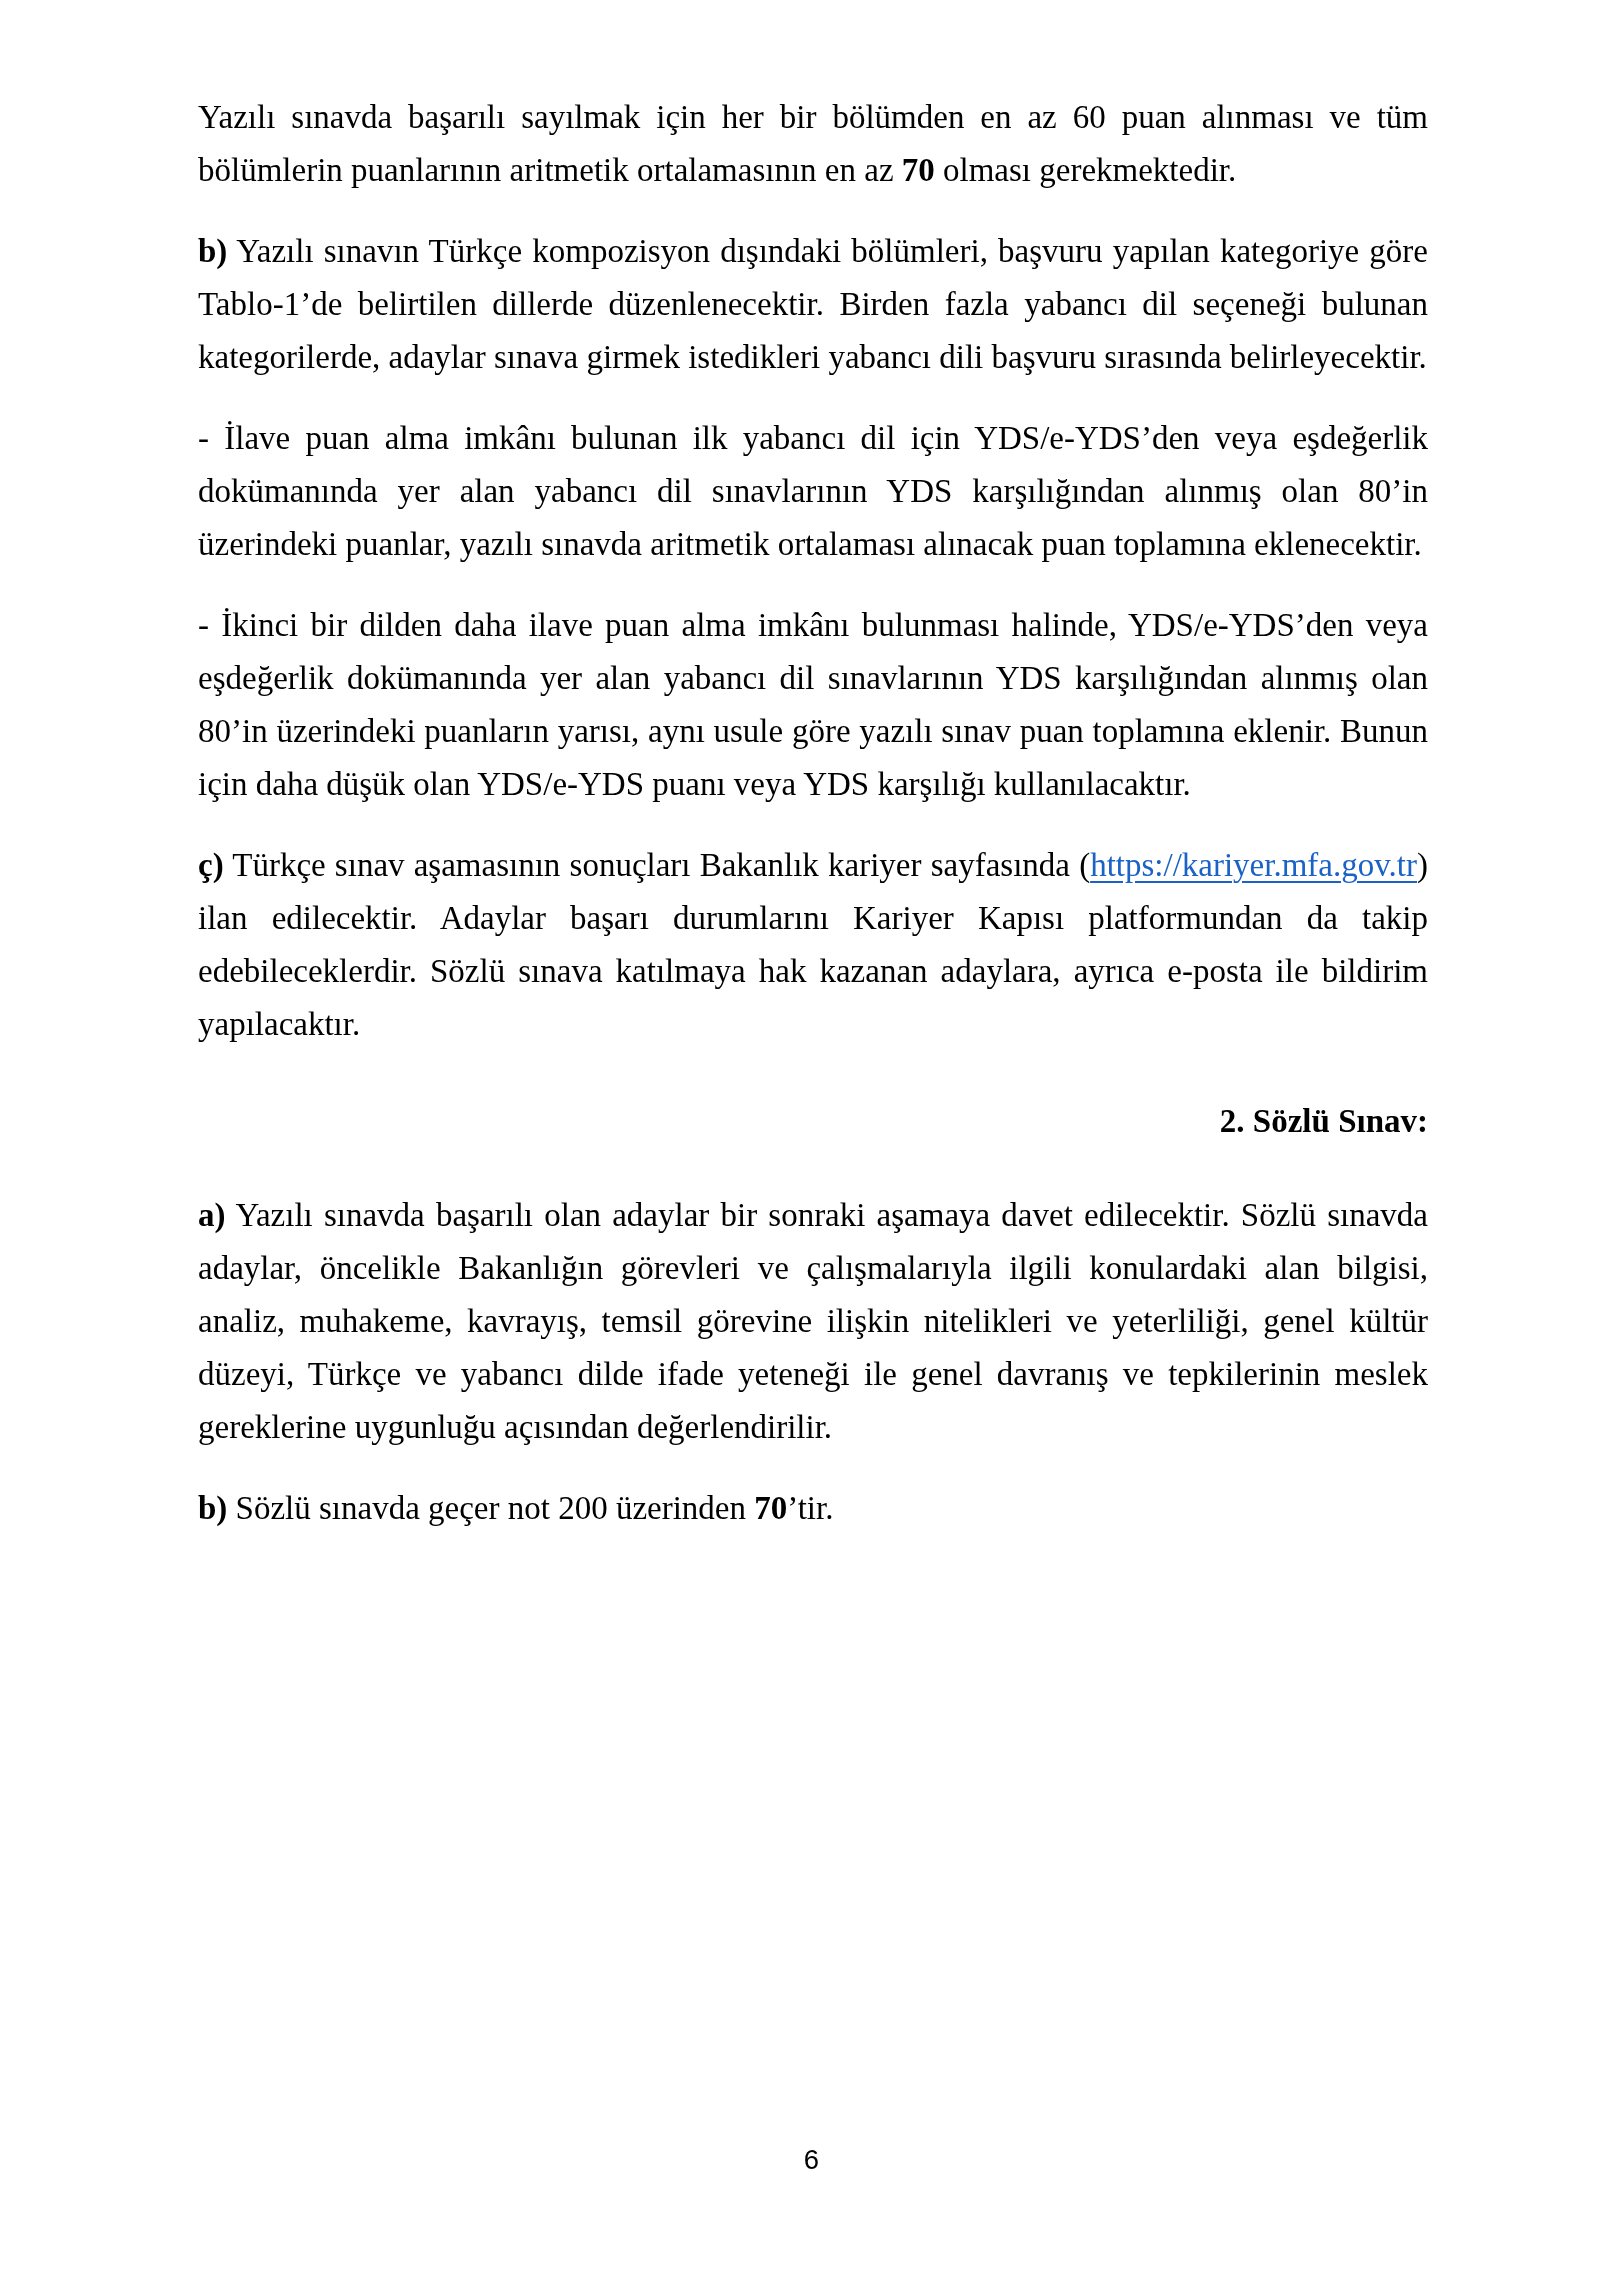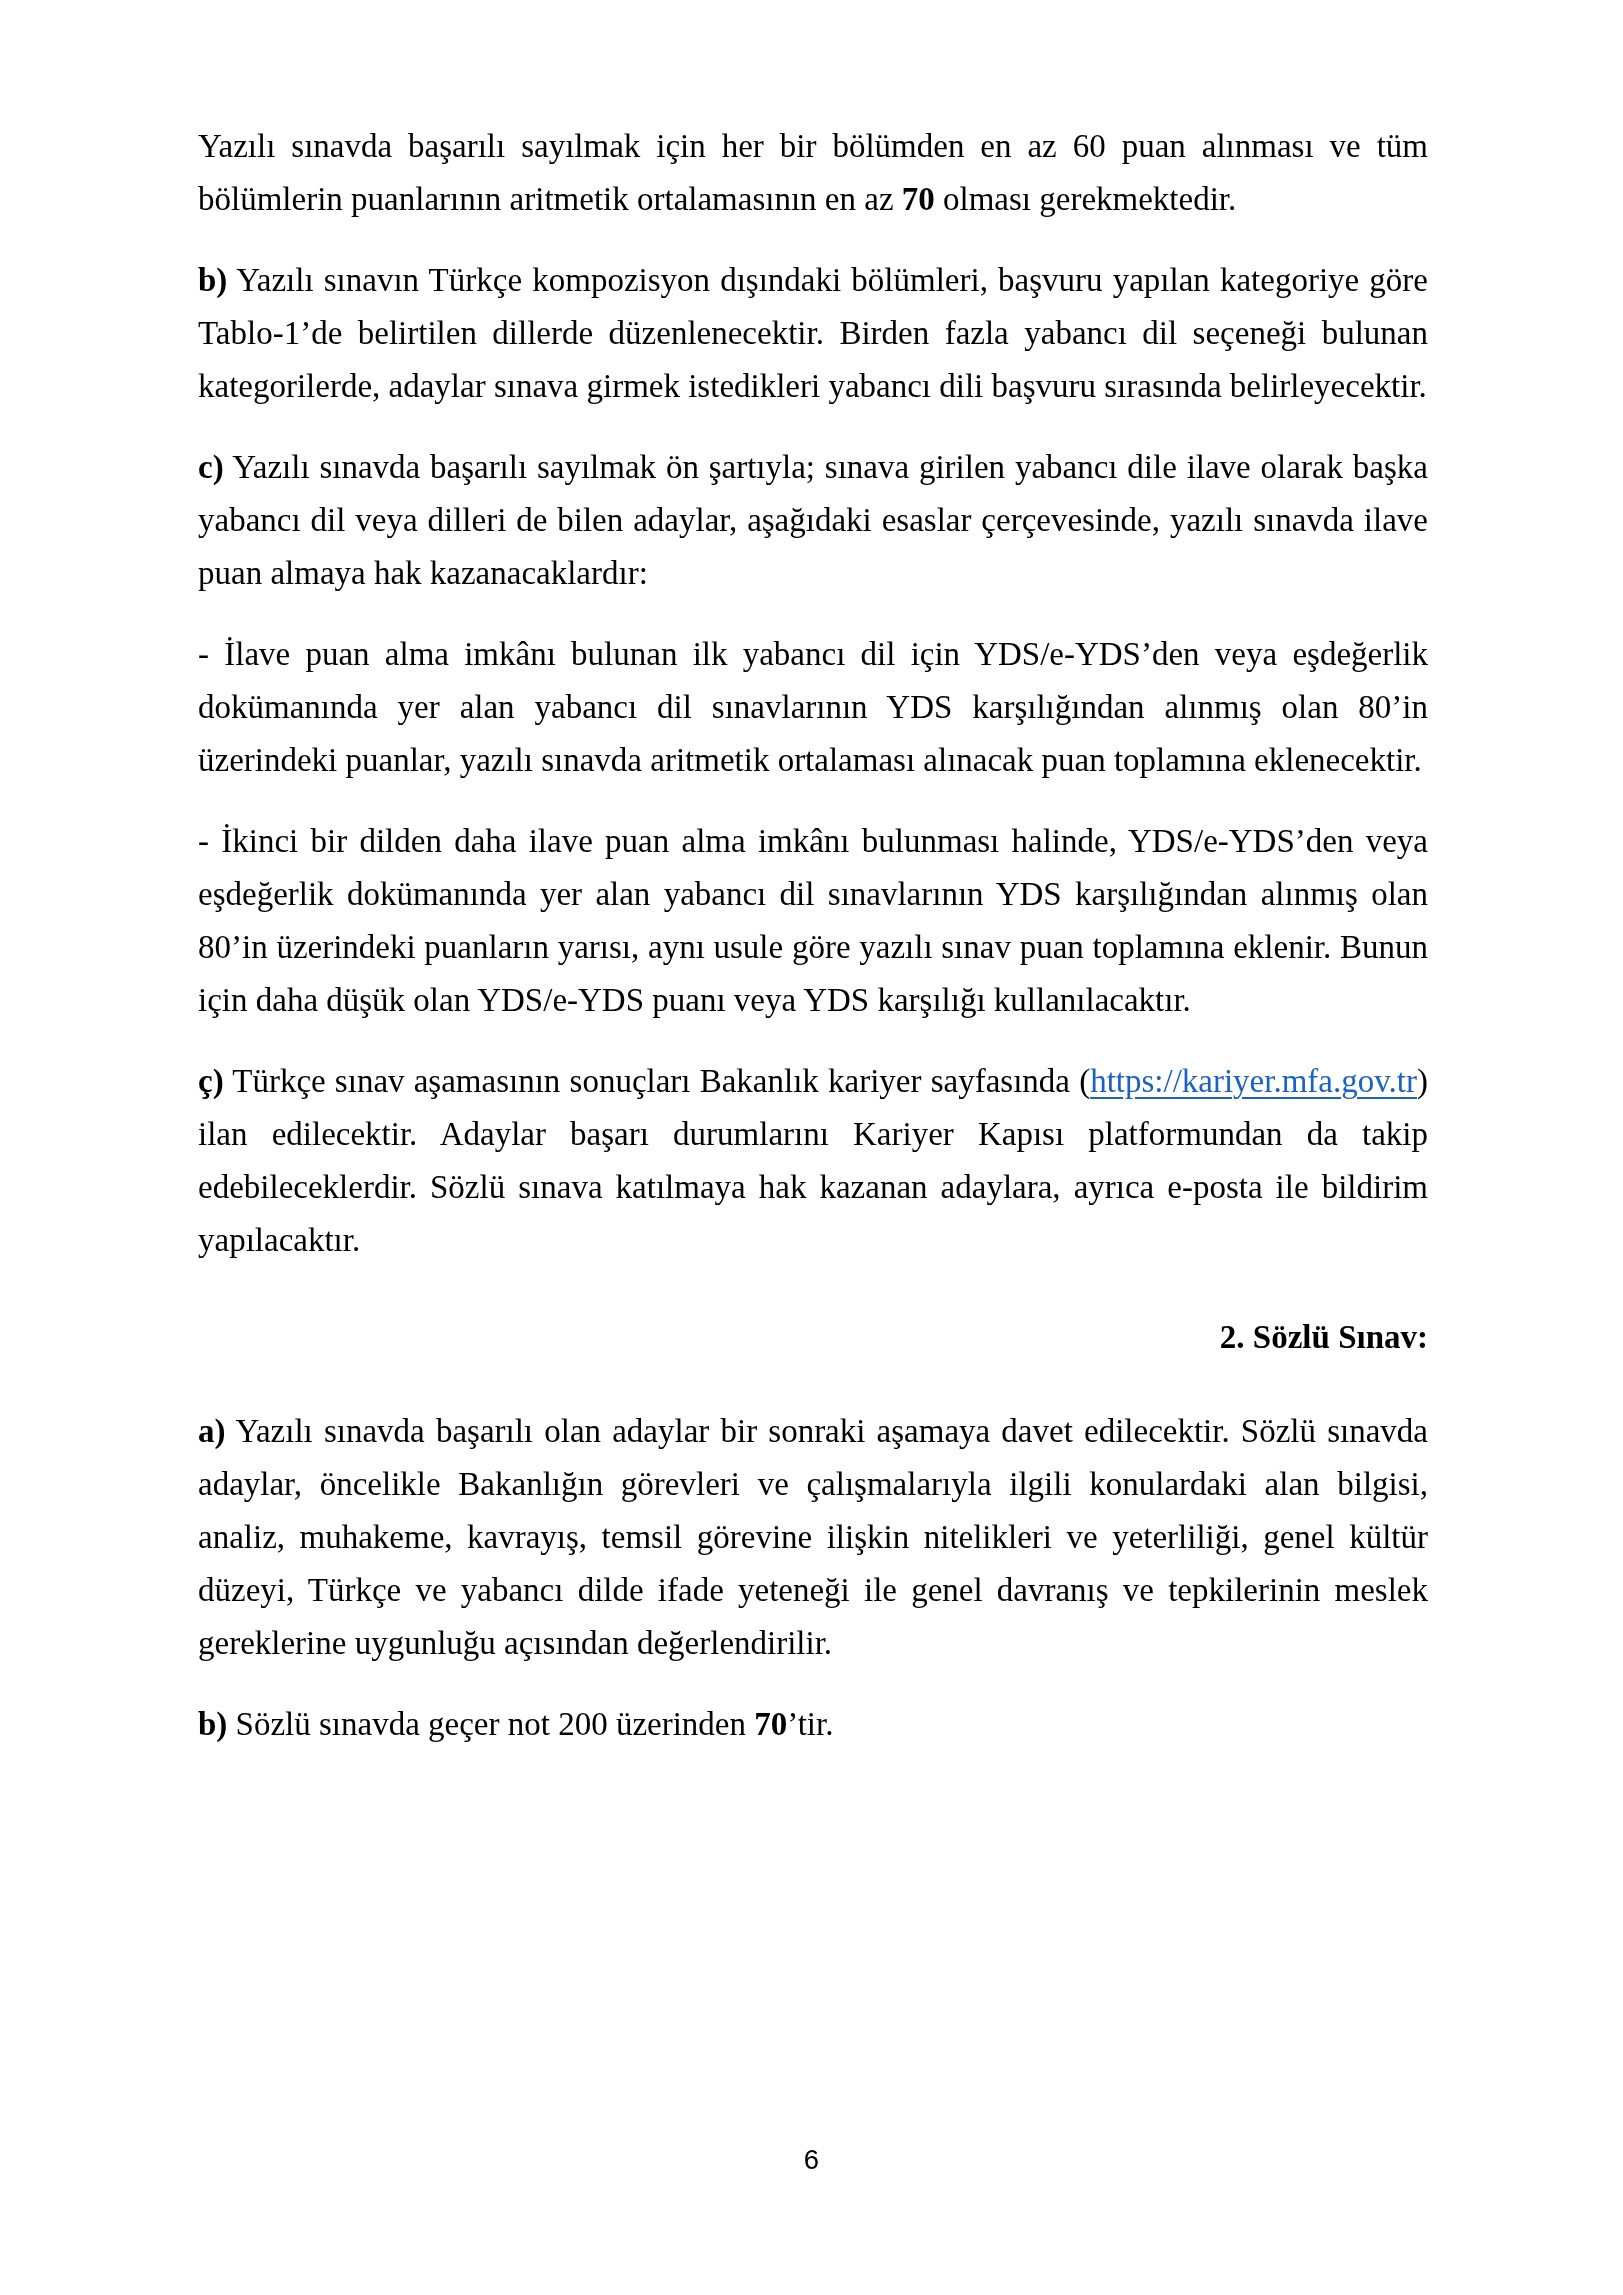--- a/index.html
+++ b/index.html
@@ -11,21 +11,21 @@
     margin: 0;
     padding: 0;
     background: #ffffff;
   }
   .page {
     position: relative;
     width: 1623px;
     height: 2295px;
     background: var(--page-bg);
     box-sizing: border-box;
-    padding: 120px 195px 0 198px;
+    padding: 91px 195px 0 198px;
     overflow: hidden;
   }
   .doc-body {
     width: 100%;
   }
   .doc-body p {
     font-family: "Liberation Serif", "DejaVu Serif", serif;
     font-size: 33px;
     line-height: 53px;
     color: var(--text-color);
@@ -60,21 +60,20 @@
     color: var(--text-color);
   }
 </style>
 </head>
 <body>
 
 <div class="page">
   <div class="doc-body">
       <p><span>Yazılı sınavda başarılı sayılmak için her bir bölümden en az 60 puan alınması ve tüm bölümlerin puanlarının aritmetik ortalamasının en az </span><span class="b">70</span><span> olması gerekmektedir.</span></p>
       <p><span class="b">b)</span><span> Yazılı sınavın Türkçe kompozisyon dışındaki bölümleri, başvuru yapılan kategoriye göre Tablo-1’de belirtilen dillerde düzenlenecektir. Birden fazla yabancı dil seçeneği bulunan kategorilerde, adaylar sınava girmek istedikleri yabancı dili başvuru sırasında belirleyecektir.</span></p>
-      <p><span class="b">c)</span><span> Yazılı sınavda başarılı sayılmak ön şartıyla; sınava girilen yabancı dile ilave olarak başka yabancı dil veya dilleri de bilen adaylar, aşağıdaki esaslar çerçevesinde, yazılı sınavda ilave puan almaya hak kazanacaklardır:</span></p>
       <p><span>- İlave puan alma imkânı bulunan ilk yabancı dil için YDS/e-YDS’den veya eşdeğerlik dokümanında yer alan yabancı dil sınavlarının YDS karşılığından alınmış olan 80’in üzerindeki puanlar, yazılı sınavda aritmetik ortalaması alınacak puan toplamına eklenecektir.</span></p>
       <p><span>- İkinci bir dilden daha ilave puan alma imkânı bulunması halinde, YDS/e-YDS’den veya eşdeğerlik dokümanında yer alan yabancı dil sınavlarının YDS karşılığından alınmış olan 80’in üzerindeki puanların yarısı, aynı usule göre yazılı sınav puan toplamına eklenir. Bunun için daha düşük olan YDS/e-YDS puanı veya YDS karşılığı kullanılacaktır.</span></p>
       <p><span class="b">ç)</span><span> Türkçe sınav aşamasının sonuçları Bakanlık kariyer sayfasında (</span><a class="doc-link" href="#">https://kariyer.mfa.gov.tr</a><span>) ilan edilecektir. Adaylar başarı durumlarını Kariyer Kapısı platformundan da takip edebileceklerdir. Sözlü sınava katılmaya hak kazanan adaylara, ayrıca e-posta ile bildirim yapılacaktır.</span></p>
       <p class="heading"><span class="b">2. Sözlü Sınav:</span></p>
       <p><span class="b">a)</span><span> Yazılı sınavda başarılı olan adaylar bir sonraki aşamaya davet edilecektir. Sözlü sınavda adaylar, öncelikle Bakanlığın görevleri ve çalışmalarıyla ilgili konulardaki alan bilgisi, analiz, muhakeme, kavrayış, temsil görevine ilişkin nitelikleri ve yeterliliği, genel kültür düzeyi, Türkçe ve yabancı dilde ifade yeteneği ile genel davranış ve tepkilerinin meslek gereklerine uygunluğu açısından değerlendirilir.</span></p>
       <p><span class="b">b)</span><span> Sözlü sınavda geçer not 200 üzerinden </span><span class="b">70</span><span>’tir.</span></p>
     </div>
   <div class="footer">
     <span>6</span>
   </div>

